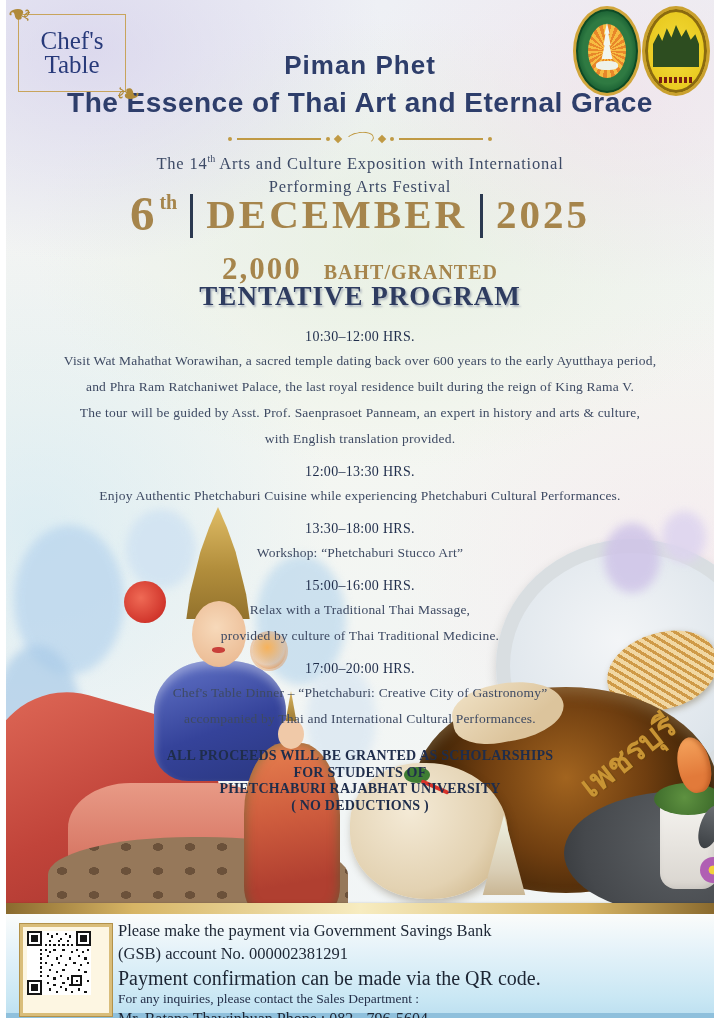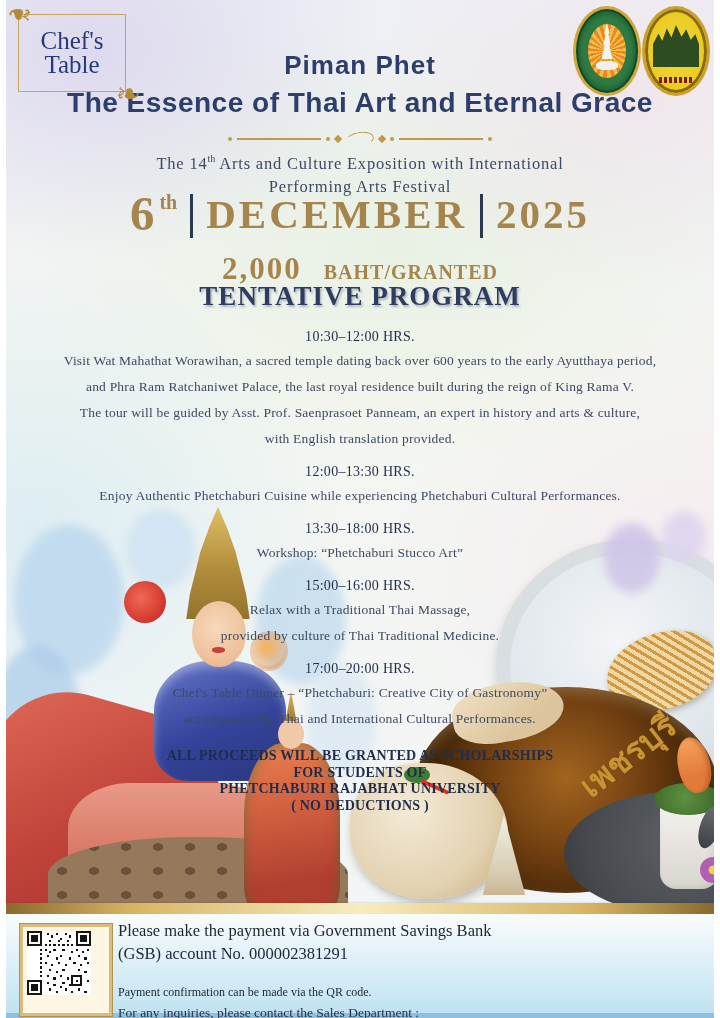--- a/index.html
+++ b/index.html
@@ -134,21 +134,21 @@
     background:linear-gradient(90deg,#8a6a2e,#d7b565 18%,#f7ecc0 50%,#d7b565 82%,#8a6a2e);
     box-shadow:0 1px 3px rgba(0,0,0,.35);}
   .payment{left:0;right:0;top:914px;bottom:0;z-index:4;
     background:linear-gradient(180deg,#fbfcfb 0%,#e4f2f9 38%,#c9e7f4 85%,#bfe1f1);
     border-bottom:5px solid #8fc0dc;box-sizing:border-box;}
   .qr-frame{position:absolute;left:14px;top:10px;width:78px;height:78px;padding:4px;background:#fdf6e2;
     border:3px solid #d9bd7a;outline:1px solid #b3924a;}
   .qr-frame svg{display:block;background:#ffffff;}
   .pay-text{position:absolute;left:112px;top:5px;right:6px;color:#1c2533;}
   .pay-l1,.pay-l2{font-size:16.5px;line-height:23px;}
-  .pay-l3{font-size:12px;line-height:22px;margin-top:16px;}
+  .pay-l3{font-size:20px;line-height:22px;margin-top:2px;}
   .pay-l4{font-size:13.5px;line-height:19px;color:#25304a;}
   .pay-l5{font-size:16px;line-height:21px;}
 </style>
 </head>
 <body>
 
 <div class="poster">
 
   <div class="abs logo">
     <span class="flourish fl-tl"></span>

